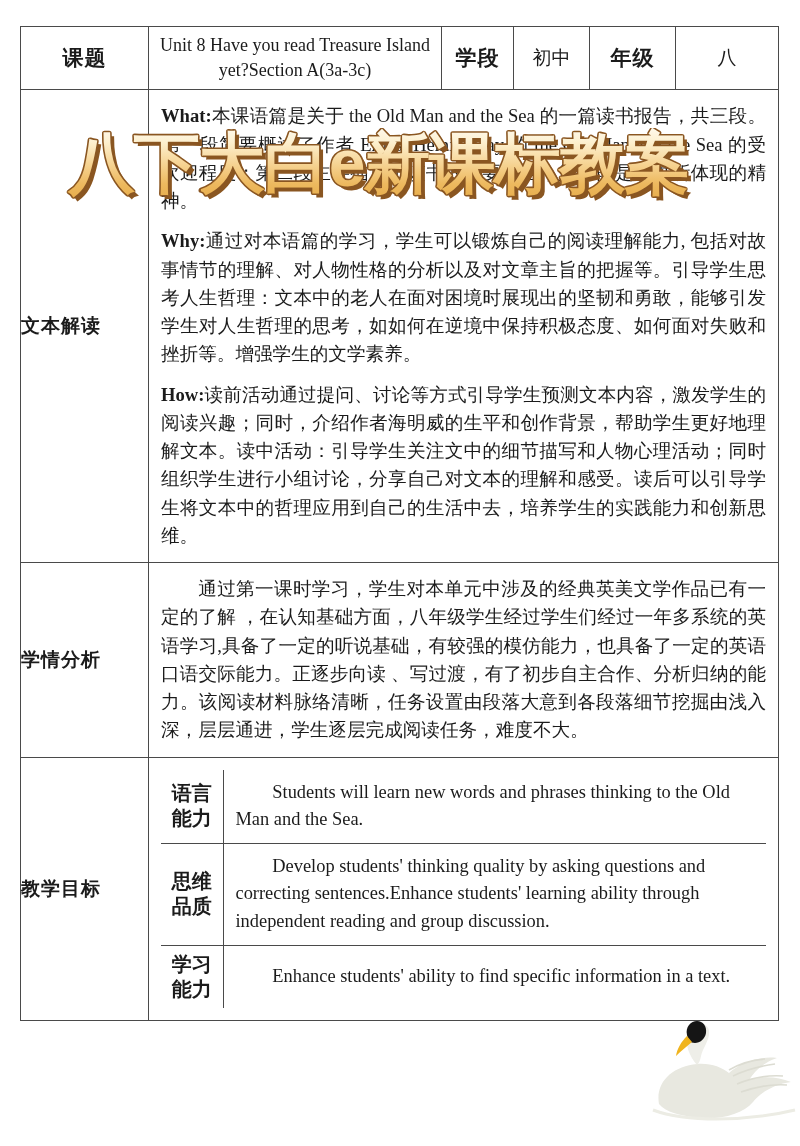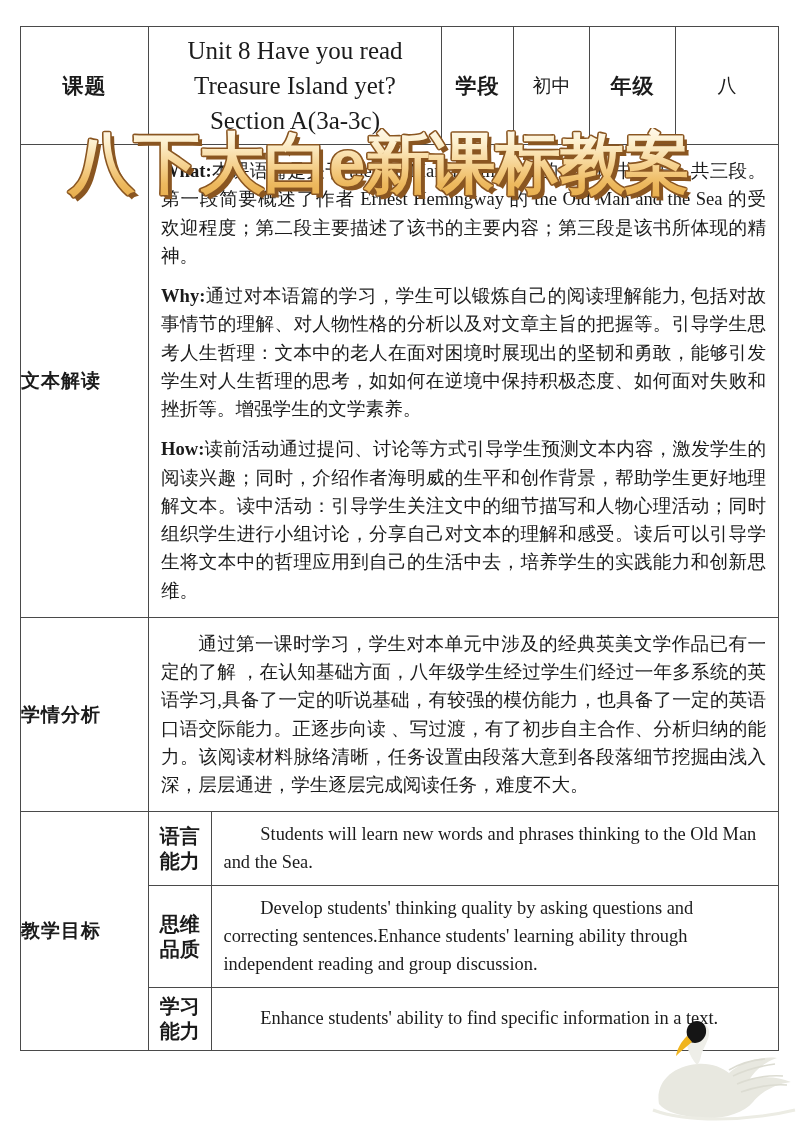--- a/index.html
+++ b/index.html
@@ -48,21 +48,21 @@
     letter-spacing: 1px;
     padding: 7px 2px;
   }
   .hdr-value {
     text-align: center;
     font-size: 19px;
     padding: 7px 4px;
     line-height: 1.35;
   }
   .hdr-value.title-cell {
-    font-size: 25px;
+    font-size: 18px;
     line-height: 1.4;
     padding: 6px 10px;
   }
   .hdr-value.thin {
     font-weight: 400;
   }
 
   
   .masked-row td {
     height: 78px;
@@ -196,21 +196,21 @@
 
       <tr>
         <td class="row-label cn">学情分析</td>
         <td class="body-cell" colspan="5">
           <p class="ind">通过第一课时学习，学生对本单元中涉及的经典英美文学作品已有一定的了解 ，在认知基础方面，八年级学生经过学生们经过一年多系统的英语学习,具备了一定的听说基础，有较强的模仿能力，也具备了一定的英语口语交际能力。正逐步向读 、写过渡，有了初步自主合作、分析归纳的能力。该阅读材料脉络清晰，任务设置由段落大意到各段落细节挖掘由浅入深，层层通进，学生逐层完成阅读任务，难度不大。</p>
         </td>
       </tr>
 
       <tr>
         <td class="row-label cn">教学目标</td>
-        <td colspan="5" style="padding:0">
+        <td colspan="5" style="padding:12px">
           <table class="goal-sub">
             <colgroup>
                 <col style="width:62px">
                 <col>
               </colgroup>
             <tbody>
               <tr>
                 <td class="gl cn nowrap-label">
                   <span>语言</span>
                   <span>能力</span>

